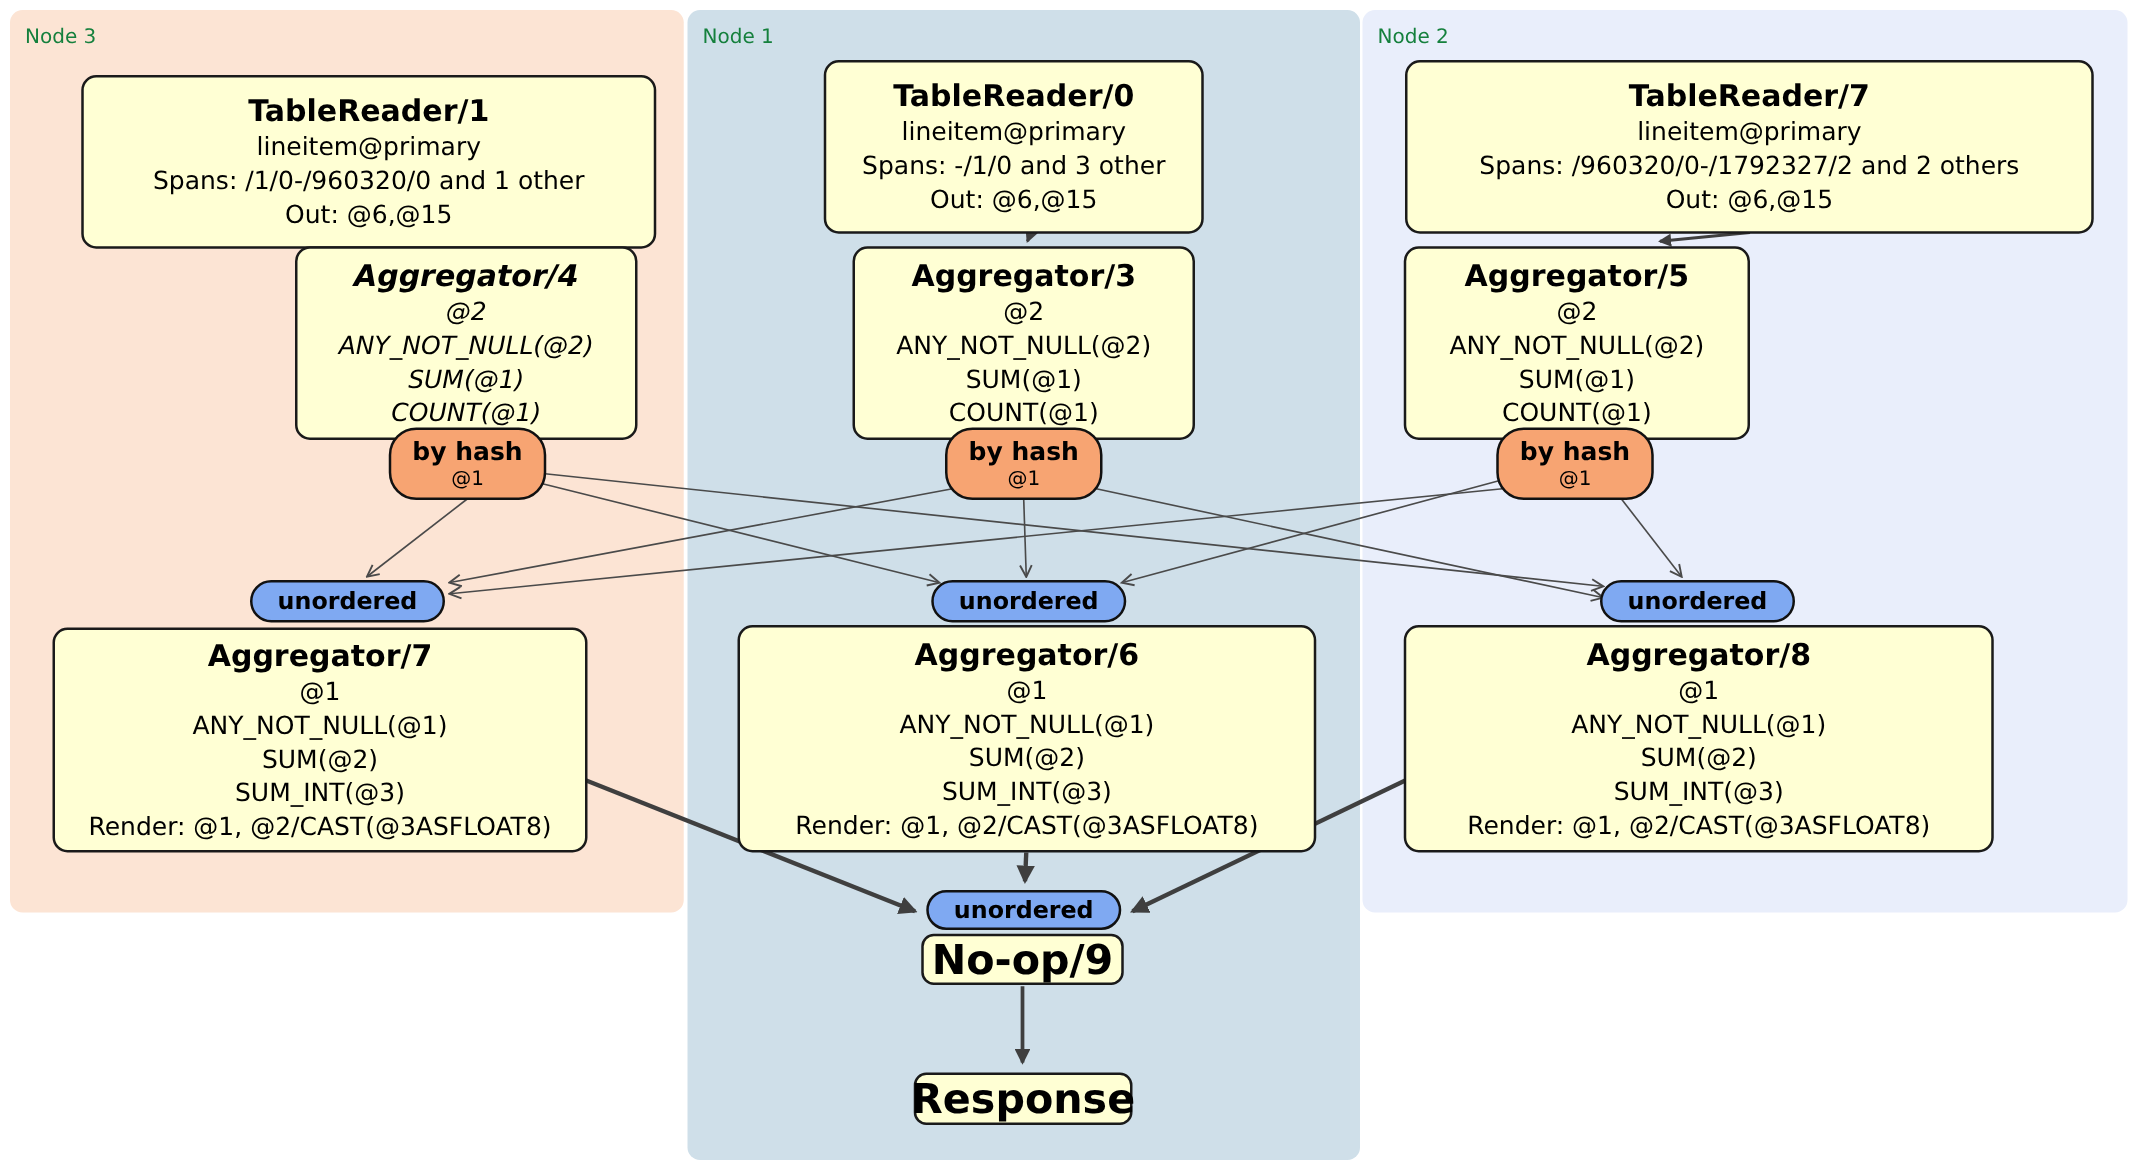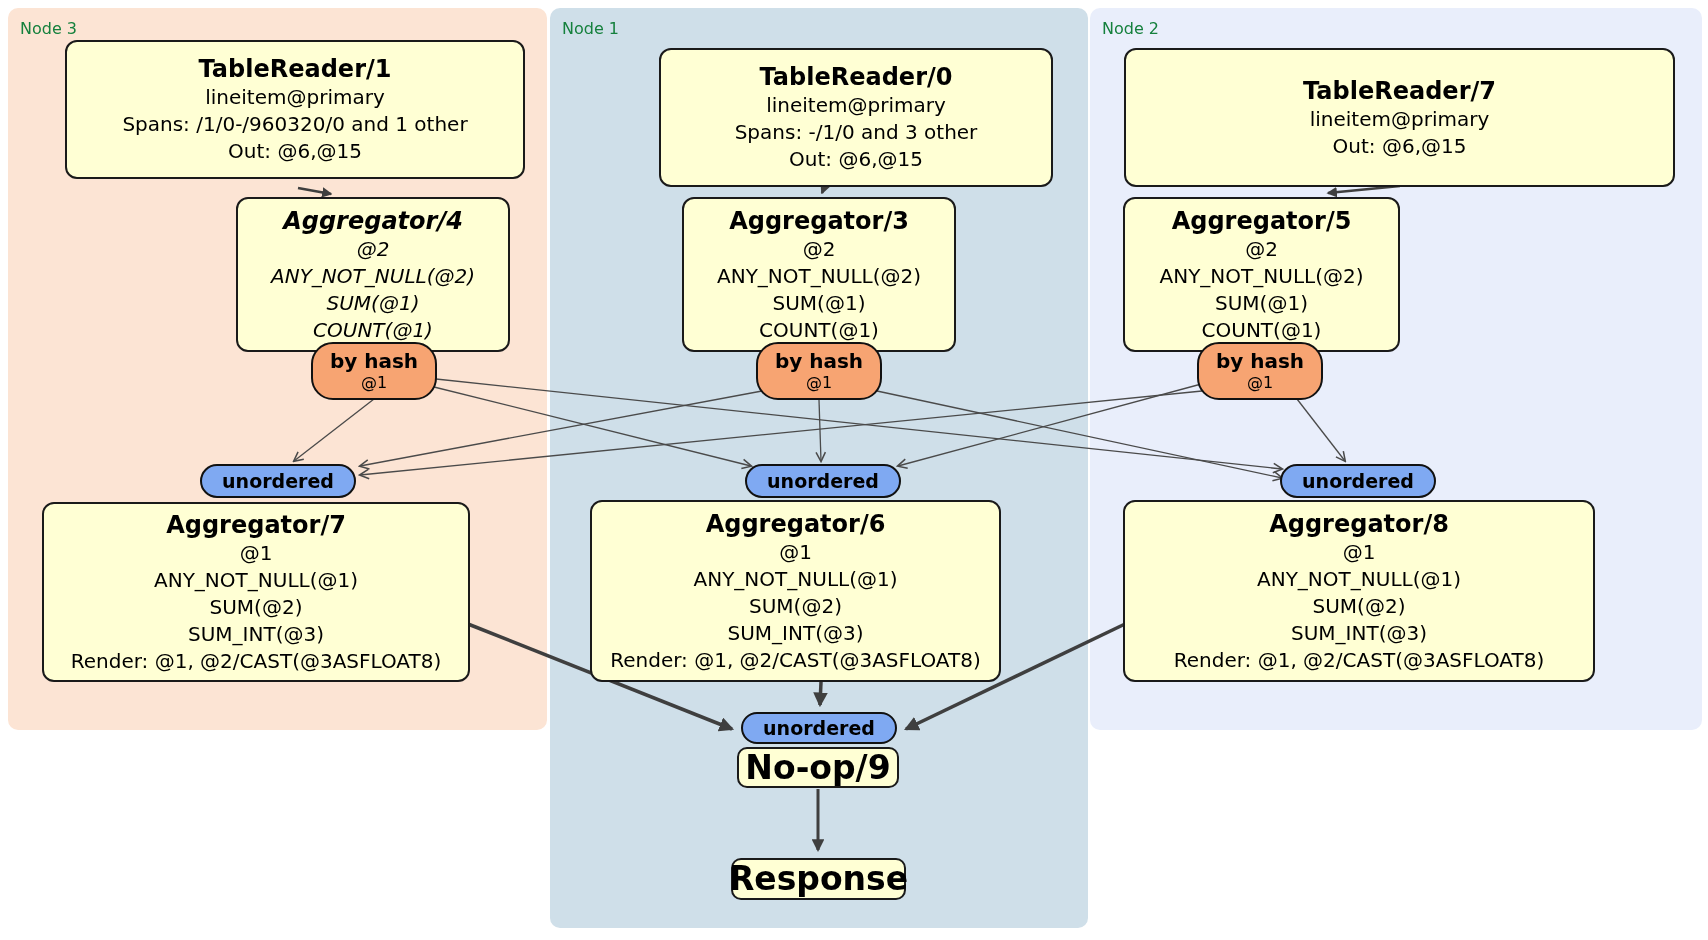--- a/index.html
+++ b/index.html
@@ -80,35 +80,36 @@
     <g stroke="#3f3f3f" stroke-width="3.5">
       <line x1="468" y1="624" x2="732" y2="729" marker-end="url(#athick)"></line>
       <line x1="821" y1="682" x2="820" y2="705" marker-end="url(#athick)"></line>
       <line x1="1125" y1="624" x2="906" y2="729" marker-end="url(#athick)"></line>
     </g>
     <g stroke="#3f3f3f" stroke-width="3">
       <line x1="818" y1="789" x2="818" y2="850" marker-end="url(#athick)"></line>
     </g>
   </svg>
 
-  <div class="proc" style="left:65px;top:40px;width:460px;height:139px;">
+  <div class="proc" style="left:65px;top:60px;width:460px;height:139px;">
     <div class="proc-title">TableReader/1</div>
     <div class="proc-line">lineitem@primary</div>
     <div class="proc-line">Spans: /1/0-/960320/0 and 1 other</div>
     <div class="proc-line">Out: @6,@15</div>
   </div>
-  <div class="proc" style="left:659px;top:48px;width:394px;height:139px;">
+  <div class="proc" style="left:659px;top:48px;width:304px;height:139px;">
     <div class="proc-title">TableReader/0</div>
     <div class="proc-line">lineitem@primary</div>
     <div class="proc-line">Spans: -/1/0 and 3 other</div>
     <div class="proc-line">Out: @6,@15</div>
   </div>
   <div class="proc" style="left:1124px;top:48px;width:551px;height:139px;">
     <div class="proc-title">TableReader/7</div>
     <div class="proc-line">lineitem@primary</div>
+    <div class="proc-line">Spans: /960320/0-/1792327/2 and 2 others</div>
     <div class="proc-line">Out: @6,@15</div>
   </div>
 
   <div class="proc" style="left:236px;top:197px;width:274px;height:155px;font-style:italic;">
     <div class="proc-title">Aggregator/4</div>
     <div class="proc-line">@2</div>
     <div class="proc-line">ANY_NOT_NULL(@2)</div>
     <div class="proc-line">SUM(@1)</div>
     <div class="proc-line">COUNT(@1)</div>
   </div>
@@ -151,21 +152,21 @@
   </div>
 
   <div class="proc" style="left:42px;top:502px;width:428px;height:180px;">
     <div class="proc-title">Aggregator/7</div>
     <div class="proc-line">@1</div>
     <div class="proc-line">ANY_NOT_NULL(@1)</div>
     <div class="proc-line">SUM(@2)</div>
     <div class="proc-line">SUM_INT(@3)</div>
     <div class="proc-line">Render: @1, @2/CAST(@3ASFLOAT8)</div>
   </div>
-  <div class="proc" style="left:590px;top:500px;width:411px;height:182px;">
+  <div class="proc" style="left:590px;top:500px;width:463px;height:182px;">
     <div class="proc-title">Aggregator/6</div>
     <div class="proc-line">@1</div>
     <div class="proc-line">ANY_NOT_NULL(@1)</div>
     <div class="proc-line">SUM(@2)</div>
     <div class="proc-line">SUM_INT(@3)</div>
     <div class="proc-line">Render: @1, @2/CAST(@3ASFLOAT8)</div>
   </div>
   <div class="proc" style="left:1123px;top:500px;width:472px;height:182px;">
     <div class="proc-title">Aggregator/8</div>
     <div class="proc-line">@1</div>

